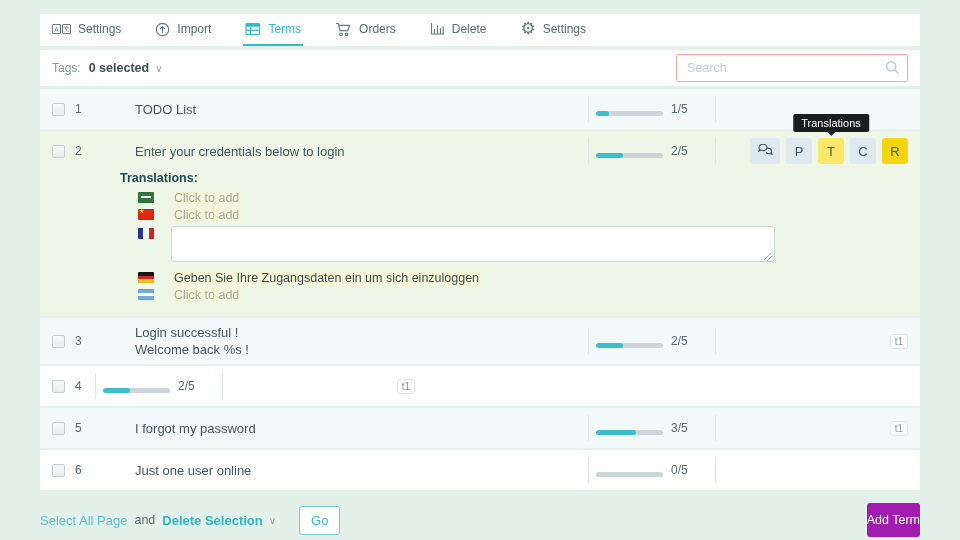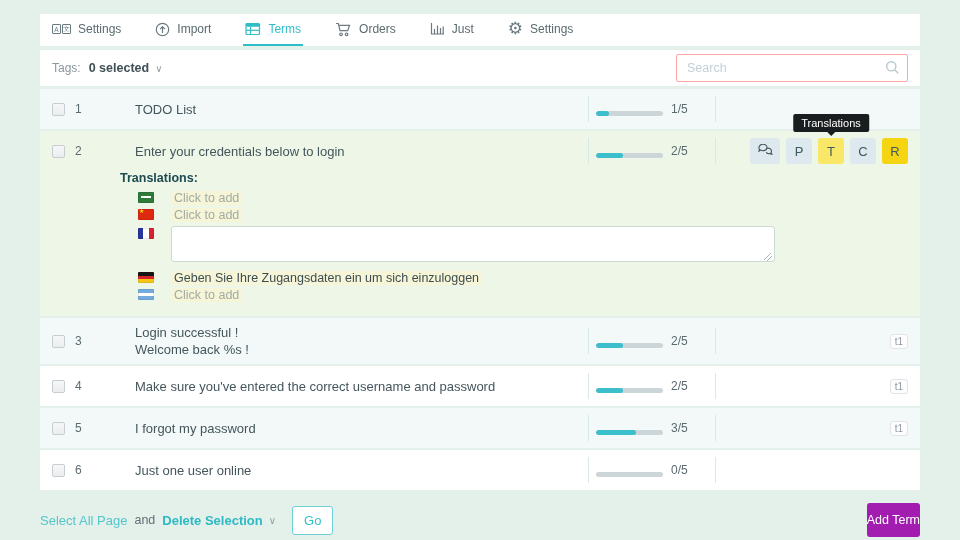--- a/index.html
+++ b/index.html
@@ -85,21 +85,21 @@
   .trans-textarea { width:604px; height:36px; border:1px solid #ccd9d4; border-radius:3px; resize:none;
                     outline:none; font-family:"Liberation Sans", sans-serif; font-size:12.5px; padding:4px 6px; }
   .resize-corner { position:absolute; right:3px; bottom:5px; width:8px; height:8px;
       background:linear-gradient(135deg, transparent 40%, #a8b8b4 40% 48%, transparent 48% 65%, #a8b8b4 65% 73%, transparent 73%); }
 
   
   .footer { display:flex; align-items:center; margin-top:13px; }
   .link-teal { font-size:13px; color:#53c6cc; cursor:pointer; }
   .and-text { font-size:12.5px; color:#5f6f73; margin:0 7px; }
   .link-strong { font-size:13px; font-weight:bold; color:#2eb9c4; cursor:pointer; }
-  .go-btn { margin-left:16px; background:#fff; border:1px solid #6ed0d6; border-radius:3px;
+  .go-btn { margin-left:23px; background:#fff; border:1px solid #6ed0d6; border-radius:3px;
             color:#33c1ca; font-size:13px; padding:6px 11px; cursor:pointer; }
   .add-term-btn { margin-left:auto; background:#a21caf; border:none; border-radius:3px; color:#fff;
                   font-size:12.5px; padding:10px 0; cursor:pointer; font-family:"Liberation Sans", sans-serif; }
 </style>
 </head>
 <body>
 
 <div class="page">
 
   <div class="navbar">
@@ -144,21 +144,21 @@
     <div class="nav-item">
       <span>
         <svg width="15" height="14" viewBox="0 0 15 14">
             <path class="icon-stroke" d="M1.5 1 V12 H14"></path>
             <line class="icon-stroke" x1="4.5" y1="12" x2="4.5" y2="7"></line>
             <line class="icon-stroke" x1="7.5" y1="12" x2="7.5" y2="3.5"></line>
             <line class="icon-stroke" x1="10.5" y1="12" x2="10.5" y2="6"></line>
             <line class="icon-stroke" x1="13.2" y1="12" x2="13.2" y2="4.5"></line>
           </svg>
       </span>
-      <span>Just</span>
+      <span>Delete</span>
     </div>
     <div class="nav-item">
       <span class="gear-glyph">⚙</span>
       <span>Settings</span>
     </div>
   </div>
 
   <div class="toolbar">
     <span class="tags-label">Tags:</span>
     <span class="tags-value">0 selected</span>
@@ -271,21 +271,20 @@
         <div class="actions-cell">
           <span class="tag-badge">t1</span>
         </div>
       </div>
     </div>
 
     <div class="row">
       <div class="row-main">
         <div class="checkbox"></div>
         <div class="num">4</div>
-        <div class="term">Make sure you've entered the correct username and password</div>
         <div class="vdiv"></div>
         <div class="progress-cell">
           <div class="bar-track">
               <div class="bar-fill" style="width: 40%;"></div>
             </div>
           <span class="bar-label">2/5</span>
         </div>
         <div class="vdiv"></div>
         <div class="actions-cell">
           <span class="tag-badge">t1</span>

